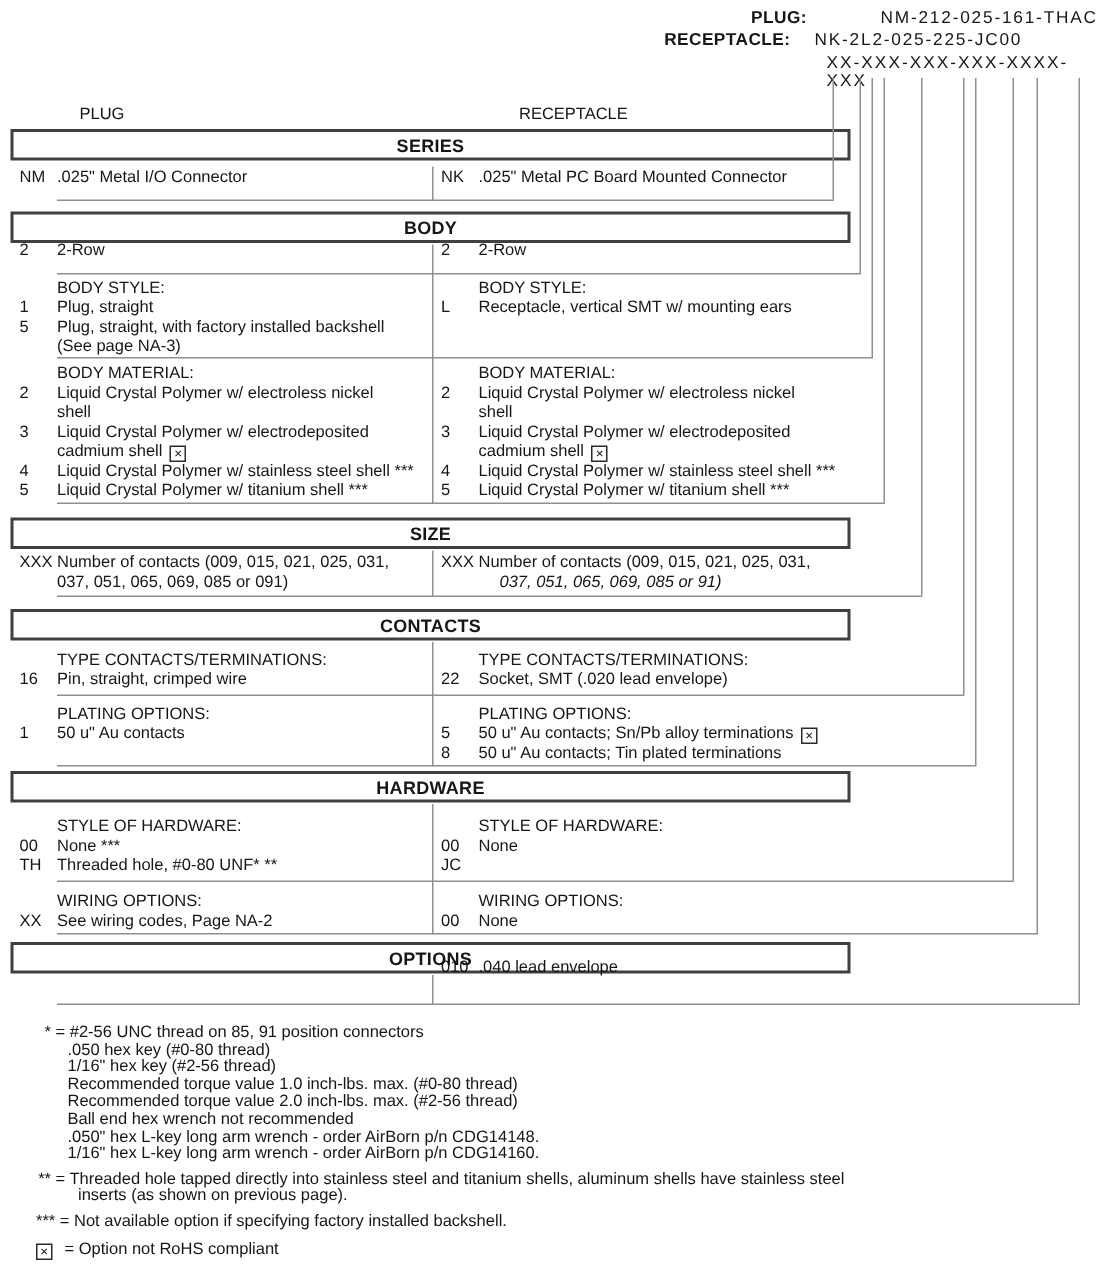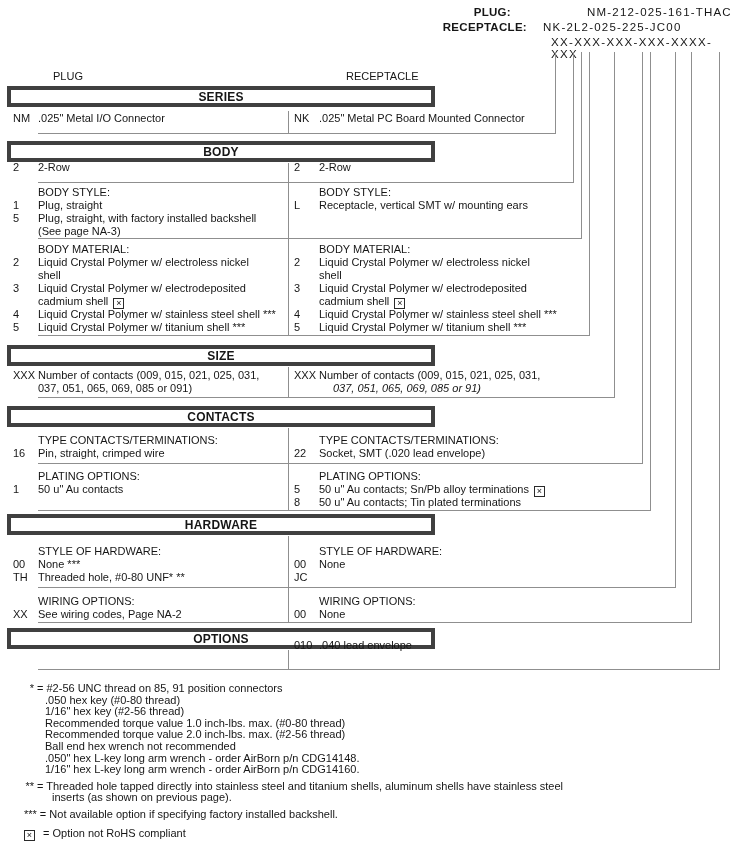--- a/index.html
+++ b/index.html
@@ -3,21 +3,21 @@
 <meta charset="utf-8">
 <style>
   html,body{margin:0;padding:0;background:#fff;}
   .page{position:relative;width:738px;height:857px;background:#ffffff;
         font-family:"Liberation Sans", sans-serif;font-size:11px;color:#161616;overflow:hidden;}
   .abs{position:absolute;}
   .pn-label{font-weight:bold;text-align:right;font-size:11.5px;letter-spacing:.3px;}
   .pn-value{font-size:11.5px;letter-spacing:1.2px;}
   .pn-template{font-size:11.5px;letter-spacing:1.35px;}
   .colhead{font-size:11px;padding-left:40px;}
-  .title-box{left:7px;width:428px;height:21px;box-sizing:border-box;border:4px solid #404040;
+  .title-box{left:7px;width:560px;height:21px;box-sizing:border-box;border:2px solid #404040;
              display:flex;align-items:center;justify-content:center;
              font-weight:bold;font-size:12px;letter-spacing:.2px;}
   .cell{position:absolute;}
   .lcell{left:13px;width:272px;}
   .rcell{left:294px;width:250px;}
   .line{display:flex;height:13px;line-height:13px;white-space:nowrap;}
   .code{flex:0 0 25px;}
   .desc{flex:1;}
   .hline{height:1px;background:#8f8f8f;}
   .vline{width:1px;background:#8f8f8f;}
@@ -30,21 +30,21 @@
   .fn-ind1 .fnt{padding-left:8px;}
   .fn-ind2 .fnt{padding-left:15px;}
   .fn-gap1{margin-top:5px;}
   .fn-gap2{margin-top:7px;}
 </style>
 </head>
 <body>
 
 <div class="page">
 
-  <div class="abs pn-label" style="left:364px;top:6px;width:147px;">PLUG:</div>
+  <div class="abs pn-label" style="left:391px;top:6px;width:147px;">PLUG:</div>
   <div class="abs pn-value" style="left:543px;top:6px;padding-left:44px;">NM-212-025-161-THAC</div>
   <div class="abs pn-label" style="left:380px;top:21px;width:147px;">RECEPTACLE:</div>
   <div class="abs pn-value" style="left:543px;top:21px;">NK-2L2-025-225-JC00</div>
   <div class="abs pn-template" style="left:551px;top:36px;">XX-XXX-XXX-XXX-XXXX-XXX</div>
 
   <div class="abs colhead" style="left:13px;top:70px;">PLUG</div>
   <div class="abs colhead" style="left:306px;top:70px;text-align:right;">RECEPTACLE</div>
 
   <div class="abs title-box" style="top:86px;">SERIES</div>
   <div class="abs title-box" style="top:141px;">BODY</div>

